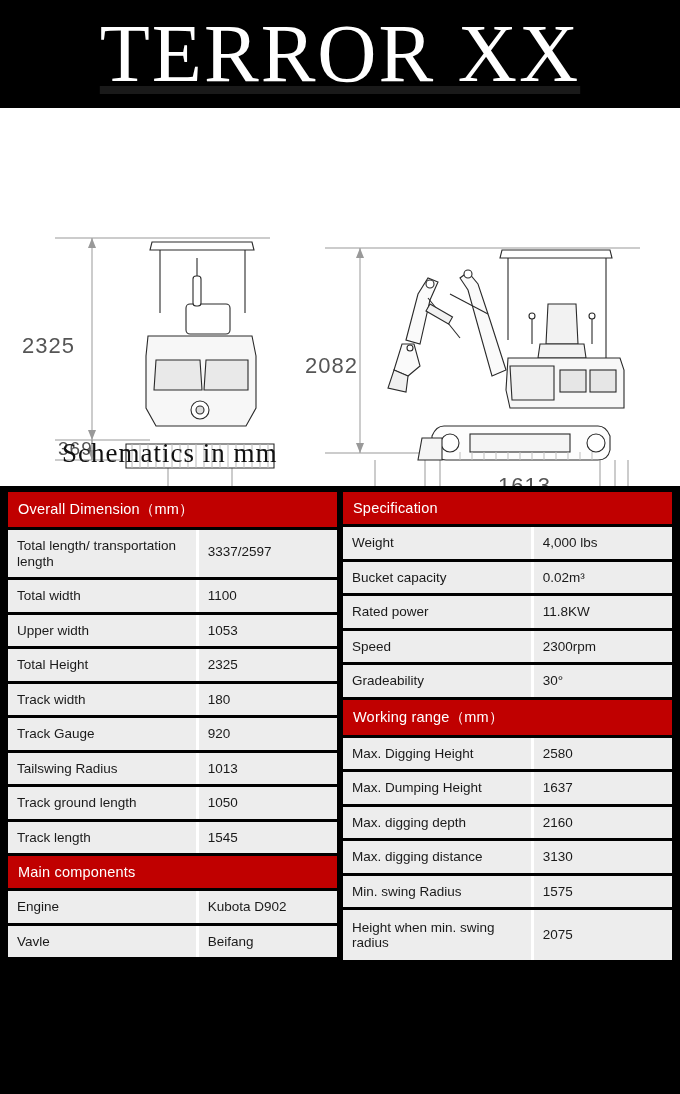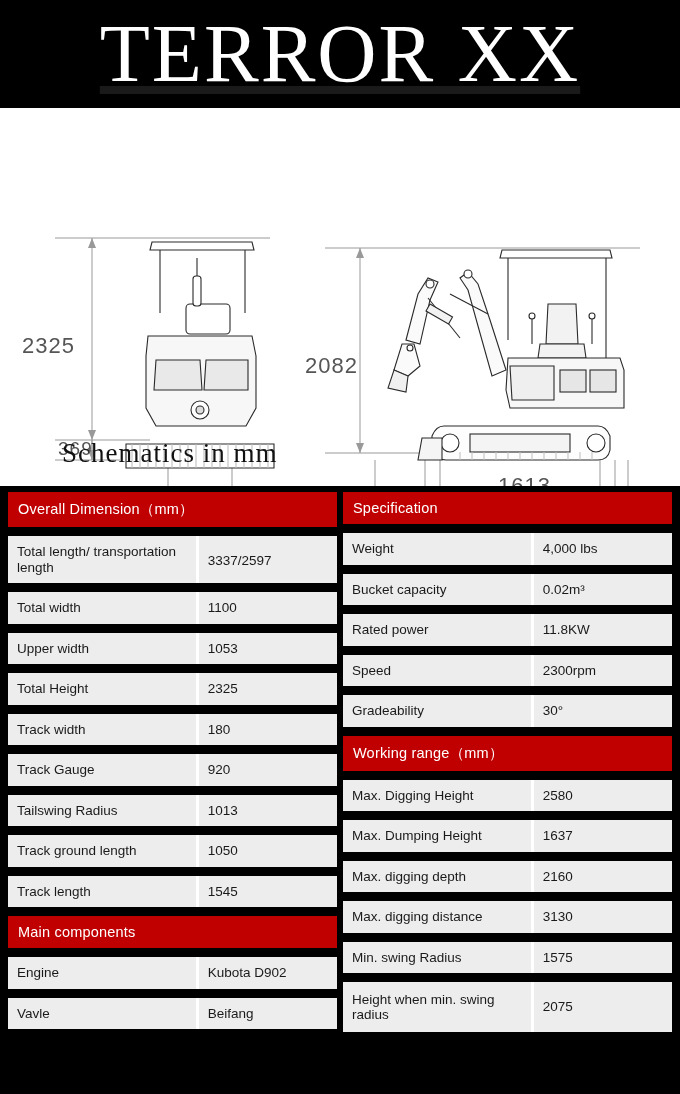--- a/index.html
+++ b/index.html
@@ -71,34 +71,34 @@
     display: flex;
     gap: 6px;
     padding: 6px 8px 8px 8px;
     background: #000;
     box-sizing: border-box;
   }
   .col {
     flex: 1 1 0;
     display: flex;
     flex-direction: column;
-    gap: 9px;
+    gap: 3px;
   }
   .hdr {
     background: #c00000;
     color: #fff;
     font-size: 14.5px;
     padding: 8px 10px;
     font-weight: 400;
     letter-spacing: 0.2px;
   }
   .row {
     display: flex;
     background: #ededed;
-    align-items: flex-end;
+    align-items: flex-start;
     min-height: 30px;
   }
   .row .k, .row .v {
     font-size: 13.5px;
     padding: 8px 9px;
     display: flex;
     align-items: center;
     line-height: 1.15;
     box-sizing: border-box;
   }

